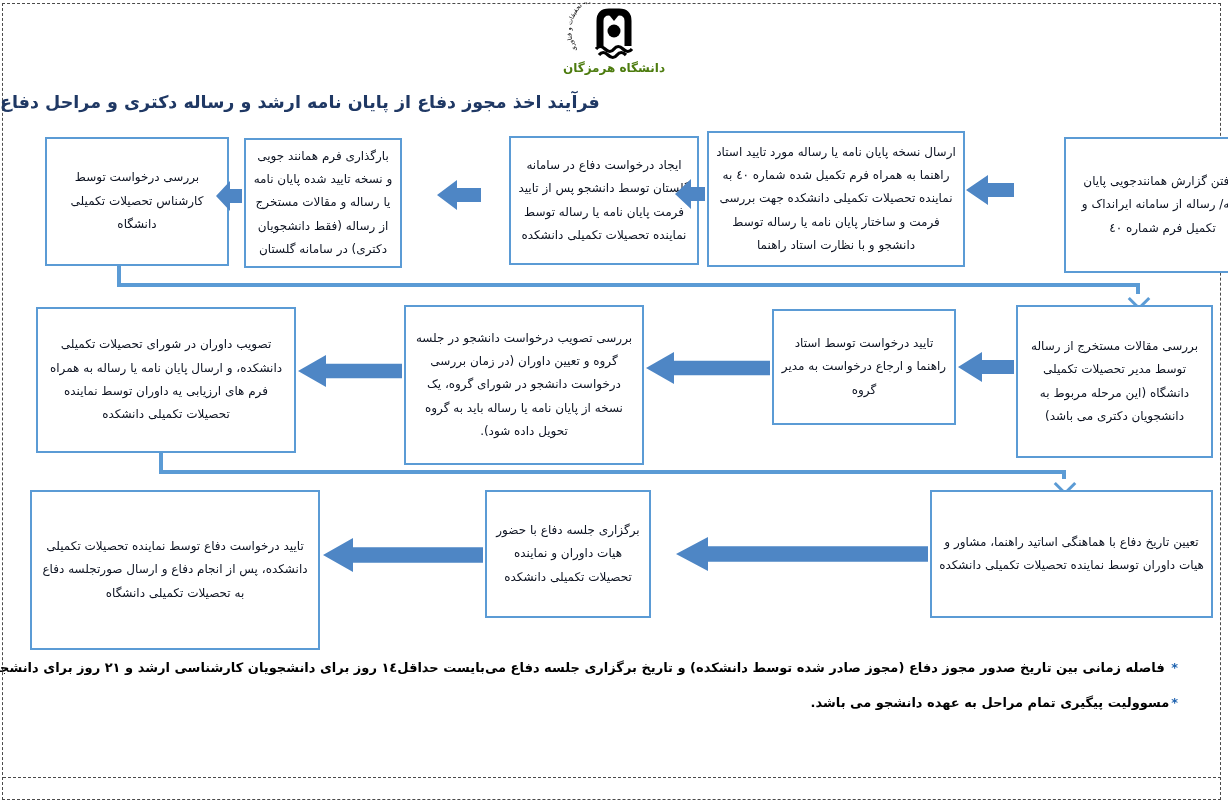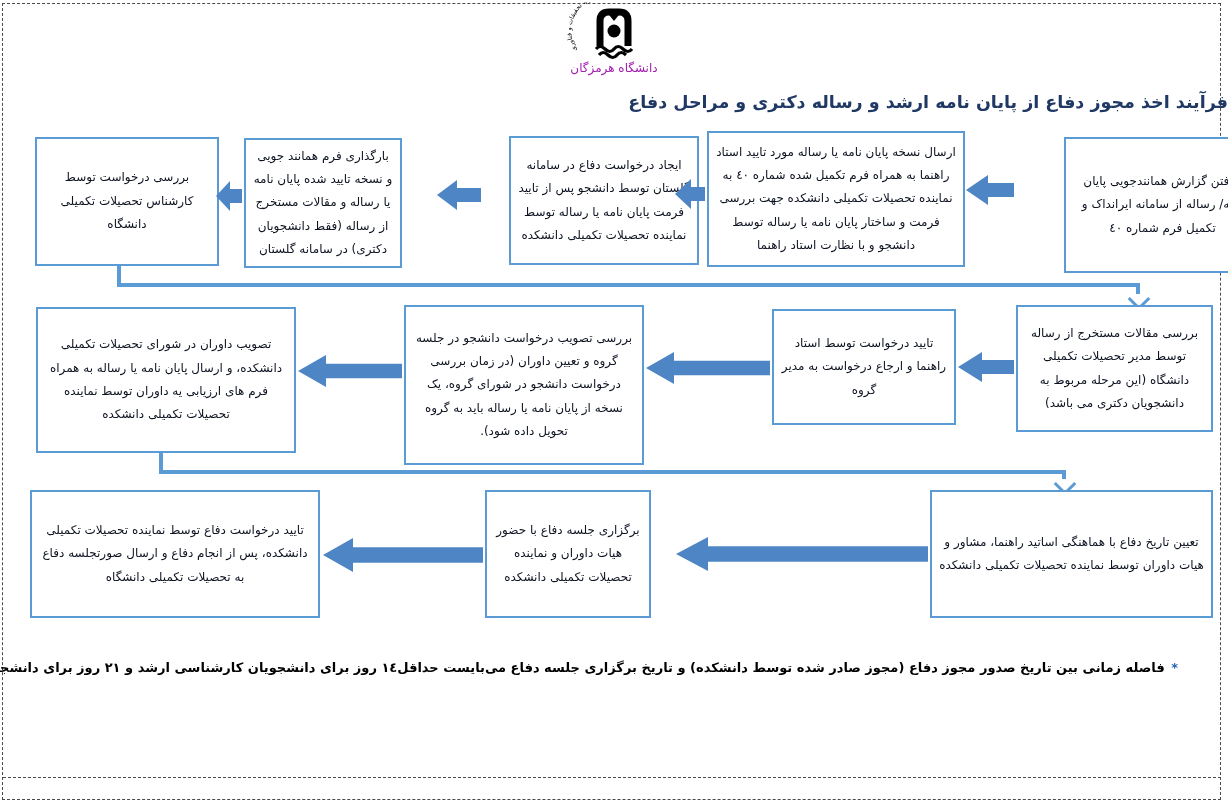--- a/index.html
+++ b/index.html
@@ -5,23 +5,23 @@
   html,body{margin:0;padding:0}
   body{
     width:1228px;height:806px;position:relative;background:#fff;
     font-family:"DejaVu Sans",sans-serif;overflow:hidden;
   }
   .page-border{position:absolute;left:2px;top:3px;width:1219px;height:797px;
     border:1px dashed #4a4a4a;pointer-events:none;box-sizing:border-box}
   .table-split{position:absolute;left:3px;width:1218px;top:777px;border-top:1px dashed #4a4a4a}
 
   .logo-wrap{position:absolute;left:0;right:0;top:2px;text-align:center}
-  .uni-name{font-size:12px;font-weight:normal;color:#a21caf;margin-top:-3px;direction:rtl}
+  .uni-name{font-size:12px;font-weight:bold;color:#4d7c0f;margin-top:-3px;direction:rtl}
 
-  .title{position:absolute;left:0;right:0;top:92px;text-align:right;
+  .title{position:absolute;left:0;right:0;top:92px;text-align:left;
     font-size:17.5px;font-weight:bold;color:#1F3864;direction:rtl}
 
   .box{position:absolute;border:2px solid #5B9BD5;background:#fff;
     display:flex;align-items:center;justify-content:center;text-align:center;
     direction:rtl;font-size:12px;color:#0d1321;line-height:1.95;
     padding:2px 7px;box-sizing:border-box}
 
   .barrow{position:absolute;background:#4E86C5}
   .seg{position:absolute;background:#5B9BD5}
   .chev{position:absolute;width:13px;height:13px;
@@ -57,48 +57,49 @@
   </svg>
   <div class="uni-name">دانشگاه هرمزگان</div>
 </div>
 
 <div class="title">فرآیند اخذ مجوز دفاع از پایان نامه ارشد و رساله دکتری و مراحل دفاع</div>
 
 <div class="box" style="left:1064px;top:137px;width:197px;height:136px">گرفتن گزارش همانندجویی  پایان نامه/ رساله از سامانه ایرانداک و تکمیل فرم شماره ٤٠</div>
 <div class="box" style="left:707px;top:131px;width:258px;height:136px">ارسال نسخه پایان نامه یا رساله مورد تایید استاد راهنما به همراه فرم تکمیل شده شماره ٤٠ به نماینده تحصیلات تکمیلی دانشکده جهت بررسی فرمت و ساختار پایان نامه یا رساله توسط دانشجو و با نظارت استاد راهنما</div>
 <div class="box" style="left:509px;top:136px;width:190px;height:129px">ایجاد درخواست دفاع در سامانه گلستان توسط دانشجو پس از تایید فرمت پایان نامه یا رساله توسط نماینده تحصیلات تکمیلی دانشکده</div>
 <div class="box" style="left:244px;top:138px;width:158px;height:130px">بارگذاری فرم همانند جویی و نسخه تایید شده پایان نامه یا رساله و مقالات مستخرج از رساله (فقط دانشجویان دکتری) در سامانه گلستان</div>
-<div class="box" style="left:35px;top:137px;width:184px;height:129px">بررسی درخواست توسط کارشناس تحصیلات تکمیلی دانشگاه</div>
+<div class="box" style="left:45px;top:137px;width:184px;height:129px">بررسی درخواست توسط کارشناس تحصیلات تکمیلی دانشگاه</div>
 
 <div class="barrow" style="left:966px;top:175px;width:48px;height:30px;clip-path:polygon(0 50%,22px 0,22px 27%,100% 27%,100% 73%,22px 73%,22px 100%)"></div>
 <div class="barrow" style="left:675px;top:179px;width:30px;height:30px;clip-path:polygon(0 50%,16px 0,16px 27%,100% 27%,100% 73%,16px 73%,16px 100%)"></div>
 <div class="barrow" style="left:437px;top:180px;width:44px;height:30px;clip-path:polygon(0 50%,20px 0,20px 27%,100% 27%,100% 73%,20px 73%,20px 100%)"></div>
 <div class="barrow" style="left:216px;top:181px;width:26px;height:30px;clip-path:polygon(0 50%,14px 0,14px 27%,100% 27%,100% 73%,14px 73%,14px 100%)"></div>
 
 <div class="seg" style="left:117px;top:265px;width:4px;height:20px"></div>
 <div class="seg" style="left:117px;top:283px;width:1023px;height:4px"></div>
 <div class="seg" style="left:1136px;top:286px;width:4px;height:8px"></div>
 <div class="chev" style="left:1131px;top:291px"></div>
 
-<div class="box" style="left:1016px;top:305px;width:197px;height:127px">بررسی مقالات مستخرج از رساله توسط مدیر تحصیلات تکمیلی دانشگاه (این مرحله مربوط به دانشجویان دکتری می باشد)</div>
+<div class="box" style="left:1016px;top:305px;width:197px;height:153px">بررسی مقالات مستخرج از رساله توسط مدیر تحصیلات تکمیلی دانشگاه (این مرحله مربوط به دانشجویان دکتری می باشد)</div>
 <div class="box" style="left:772px;top:309px;width:184px;height:116px">تایید درخواست توسط استاد راهنما و ارجاع درخواست به مدیر گروه</div>
 <div class="box" style="left:404px;top:305px;width:240px;height:160px">بررسی تصویب درخواست دانشجو در جلسه گروه و تعیین داوران (در زمان بررسی درخواست دانشجو در شورای گروه، یک نسخه از پایان نامه یا رساله باید به گروه تحویل داده شود).</div>
 <div class="box" style="left:36px;top:307px;width:260px;height:146px">تصویب داوران در شورای تحصیلات تکمیلی دانشکده، و ارسال پایان نامه یا رساله به همراه فرم های ارزیابی یه داوران توسط نماینده تحصیلات تکمیلی دانشکده</div>
 
 <div class="barrow" style="left:958px;top:352px;width:56px;height:30px;clip-path:polygon(0 50%,24px 0,24px 27%,100% 27%,100% 73%,24px 73%,24px 100%)"></div>
 <div class="barrow" style="left:646px;top:352px;width:124px;height:32px;clip-path:polygon(0 50%,28px 0,28px 27%,100% 27%,100% 73%,28px 73%,28px 100%)"></div>
 <div class="barrow" style="left:298px;top:355px;width:104px;height:32px;clip-path:polygon(0 50%,28px 0,28px 27%,100% 27%,100% 73%,28px 73%,28px 100%)"></div>
 
 <div class="seg" style="left:159px;top:452px;width:4px;height:20px"></div>
 <div class="seg" style="left:159px;top:470px;width:907px;height:4px"></div>
 <div class="seg" style="left:1062px;top:473px;width:4px;height:6px"></div>
 <div class="chev" style="left:1057px;top:476px"></div>
 
 <div class="box" style="left:930px;top:490px;width:283px;height:128px">تعیین تاریخ دفاع با هماهنگی اساتید راهنما، مشاور و هیات داوران توسط نماینده تحصیلات تکمیلی دانشکده</div>
 <div class="box" style="left:485px;top:490px;width:166px;height:128px">برگزاری جلسه دفاع با حضور هیات داوران و نماینده تحصیلات تکمیلی دانشکده</div>
-<div class="box" style="left:30px;top:490px;width:290px;height:128px">تایید درخواست دفاع توسط نماینده تحصیلات تکمیلی دانشکده، پس از انجام دفاع و ارسال صورتجلسه دفاع به تحصیلات تکمیلی دانشگاه</div>
+<div class="box" style="left:30px;top:490px;width:290px;height:160px">تایید درخواست دفاع توسط نماینده تحصیلات تکمیلی دانشکده، پس از انجام دفاع و ارسال صورتجلسه دفاع به تحصیلات تکمیلی دانشگاه</div>
 
 <div class="barrow" style="left:676px;top:537px;width:252px;height:34px;clip-path:polygon(0 50%,32px 0,32px 27%,100% 27%,100% 73%,32px 73%,32px 100%)"></div>
 <div class="barrow" style="left:323px;top:538px;width:160px;height:34px;clip-path:polygon(0 50%,30px 0,30px 27%,100% 27%,100% 73%,30px 73%,30px 100%)"></div>
 
 <div class="notes">
   <div class="note-line"><span class="note-marker">*</span> <span>فاصله زمانی بین تاریخ صدور مجوز دفاع (مجوز صادر شده توسط دانشکده) و تاریخ برگزاری جلسه دفاع می‌بایست حداقل١٤ روز برای دانشجویان کارشناسی ارشد و ٢١ روز برای دانشجویان دکتری باشد.</span></div>
+  <div class="note-line"><span class="note-marker">*</span><span>مسوولیت پیگیری تمام مراحل به عهده دانشجو می باشد.</span></div>
 </div>
 
 </body></html>

